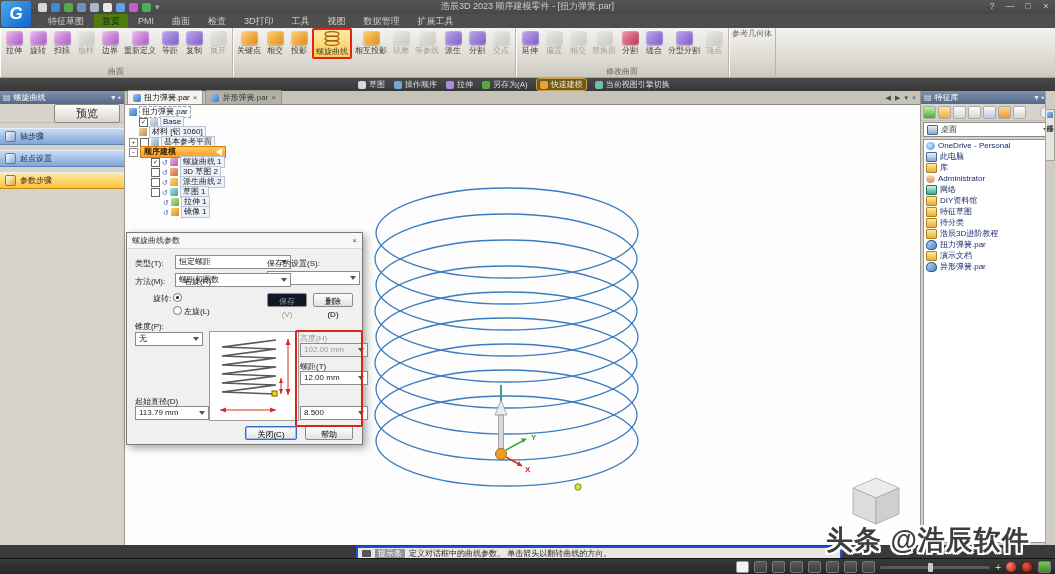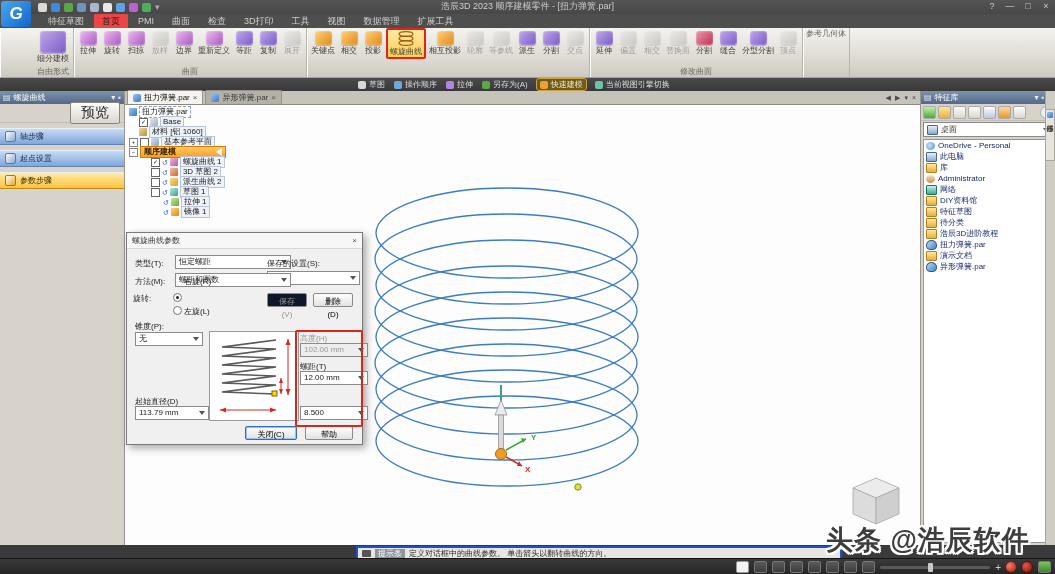--- a/index.html
+++ b/index.html
@@ -11,21 +11,21 @@
   #logo{left:1px;top:1px;width:30px;height:26px;background:linear-gradient(135deg,#49a8f2,#1364c8);border-radius:3px;z-index:20;
         color:#fff;font-weight:bold;font-style:italic;font-size:17px;text-align:center;line-height:25px}
   .qicons{left:38px;top:2px;display:flex;gap:4px;align-items:center}
   .qi{width:9px;height:9px;border-radius:2px;display:inline-block}
   #apptitle{left:0;top:0;width:1055px;height:13px;text-align:center;line-height:13px;color:#ccc;font-size:9px}
   .winbtns{right:3px;top:1px;display:flex;gap:6px;color:#ccc;font-size:9px}
   .winbtns span{width:12px;text-align:center;cursor:default}
   
   #menurow{left:0;top:14px;width:1055px;height:14px;background:#4e4e4e;display:flex;align-items:center;padding-left:40px;box-sizing:border-box;gap:2px}
   .mtab{font-size:9px;color:#cfcfcf;padding:1px 8px;white-space:nowrap}
-  .mtab.active{background:#ef4444;color:#1c1c1c;border-radius:1px}
+  .mtab.active{background:#4d7c0f;color:#1c1c1c;border-radius:1px}
   
   #ribbon{left:0;top:28px;width:1055px;height:50px;background:linear-gradient(#f4f3ef,#dbd8d0 68%,#ccc9c1);display:flex;align-items:stretch;border-bottom:1px solid #a8a49c;box-sizing:border-box}
   .rgroup{display:flex;flex-direction:column;border-right:1px solid #b9b5ad;box-shadow:1px 0 0 #fdfdfb inset;padding:1px 3px 0 3px}
   .rbtns{display:flex;align-items:flex-start;gap:2px;height:38px}
   .rbtn{display:flex;flex-direction:column;align-items:center;gap:2px;padding:2px 1px 0 1px;min-width:20px}
   .rbtn .lbl{font-size:8px;color:#3f3c36;white-space:nowrap;line-height:8px}
   .rbtn.dis{opacity:.42;filter:grayscale(.9)}
   .rbtn.hl{background:linear-gradient(#ffe9a2,#fccf58);border:2px solid #e02418;border-radius:2px;margin-top:-1px;padding:1px 2px}
   .ri{width:17px;height:14px;border-radius:3px;box-shadow:inset 0 0 2px rgba(255,255,255,.6),0 1px 1px rgba(0,0,0,.25)}
   .ri.big{width:26px;height:22px}
@@ -40,21 +40,21 @@
   .citem{display:flex;align-items:center;gap:3px;font-size:8px;color:#dcdcdc;white-space:nowrap}
   .citem .ci{width:8px;height:8px;border-radius:2px}
   .citem.hl{background:#6a5a28;outline:1px solid #caa23a;padding:0 3px;border-radius:2px;color:#ffe9a8}
   
   .panel{background:#d7d3cb}
   .phead{height:13px;background:linear-gradient(#7d93ac,#54688a);color:#fff;font-size:8px;display:flex;align-items:center;padding:0 3px;gap:3px}
   .phead .sp{flex:1}
   .phead .hic{color:#e8eef6;font-size:8px;line-height:8px}
   #leftpanel{left:0;top:91px;width:125px;height:454px;border-right:1px solid #9a968e;box-sizing:border-box}
   .prevrow{height:18px;display:flex;justify-content:flex-end;align-items:center;padding:0 4px;border-bottom:1px solid #c2beb6}
-  .btn{background:linear-gradient(#fdfdfb,#d9d6ce);border:1px solid #8a877f;border-radius:2px;font-size:14px;padding:1px 10px;color:#2a2a2a}
+  .btn{background:linear-gradient(#fdfdfb,#d9d6ce);border:1px solid #8a877f;border-radius:2px;font-size:11px;padding:1px 21px;color:#2a2a2a}
   .step{height:15px;margin:5px 0 0 0;display:flex;align-items:center;gap:4px;padding-left:5px;font-size:8px;color:#132a4c;
         background:linear-gradient(#c8dcf4,#7fa6da);border-top:1px solid #e6f0fb;border-bottom:1px solid #5f82ae}
   .step.active{background:linear-gradient(#ffeaa6,#fec33e);color:#3a2a00;border-bottom:1px solid #c08a10}
   .sic{width:9px;height:9px;border-radius:2px;background:linear-gradient(135deg,#fff,#89a8d0);border:1px solid #5a7aa8}
   .step.active .sic{background:linear-gradient(135deg,#fff,#e8a828);border-color:#a87808}
   
   #tabbar{left:125px;top:91px;width:795px;height:13px;background:#c6c3bb;display:flex;align-items:flex-end;padding-left:2px;box-sizing:border-box}
   .dtab{display:flex;align-items:center;gap:3px;font-size:8px;padding:1px 5px;border:1px solid #98948c;border-bottom:none;border-radius:2px 2px 0 0;background:#b3b0a8;color:#3a3a3a;margin-right:2px}
   .dtab.active{background:#f4f3ef;color:#111}
   .dtab .dic{width:8px;height:8px;border-radius:2px;background:linear-gradient(135deg,#9cc4ee,#3a78c8)}
@@ -156,29 +156,20 @@
   <span class="mtab">曲面</span>
   <span class="mtab">检查</span>
   <span class="mtab">3D打印</span>
   <span class="mtab">工具</span>
   <span class="mtab">视图</span>
   <span class="mtab">数据管理</span>
   <span class="mtab">扩展工具</span>
 </div>
 
 <div class="abs" id="ribbon">
-  <div class="rgroup" style="padding-left:36px">
-    <div class="rbtns">
-      <div class="rbtn">
-        <span class="ri big pu"></span>
-        <span class="lbl">细分建模</span>
-      </div>
-    </div>
-    <div class="glabel">自由形式</div>
-  </div>
 
   <div class="rgroup">
     <div class="rbtns">
       <div class="rbtn">
           <span class="ri pk"></span>
           <span class="lbl">拉伸</span>
         </div>
       <div class="rbtn">
           <span class="ri pk"></span>
           <span class="lbl">旋转</span>
@@ -487,21 +478,21 @@
 
   <span class="dlbl" style="left:140px;top:25px">保存的设置(S):</span>
   <div class="cmb" style="left:140px;top:38px;width:77px"><span></span></div>
 
   <span class="dlbl" style="left:8px;top:43px">方法(M):</span>
   <div class="cmb" style="left:48px;top:40px;width:100px"><span>螺距和圈数</span></div>
 
   <button class="dbtn dis" style="left:140px;top:60px;width:40px">保存(V)</button>
   <button class="dbtn" style="left:186px;top:60px;width:40px">删除(D)</button>
 
-  <span class="dlbl" style="left:6px;top:60px">旋转:</span>
+  <span class="dlbl" style="left:26px;top:60px">旋转:</span>
   <span class="rad on abs" style="left:46px;top:60px"></span>
   <span class="dlbl" style="left:57px;top:43px">右旋(R)</span>
   <span class="rad abs" style="left:46px;top:73px"></span>
   <span class="dlbl" style="left:57px;top:73px">左旋(L)</span>
 
   <span class="dlbl" style="left:8px;top:88px">锥度(P):</span>
   <div class="cmb" style="left:8px;top:99px;width:52px"><span>无</span></div>
 
   <div id="previewbox">
     <svg width="88" height="88">

